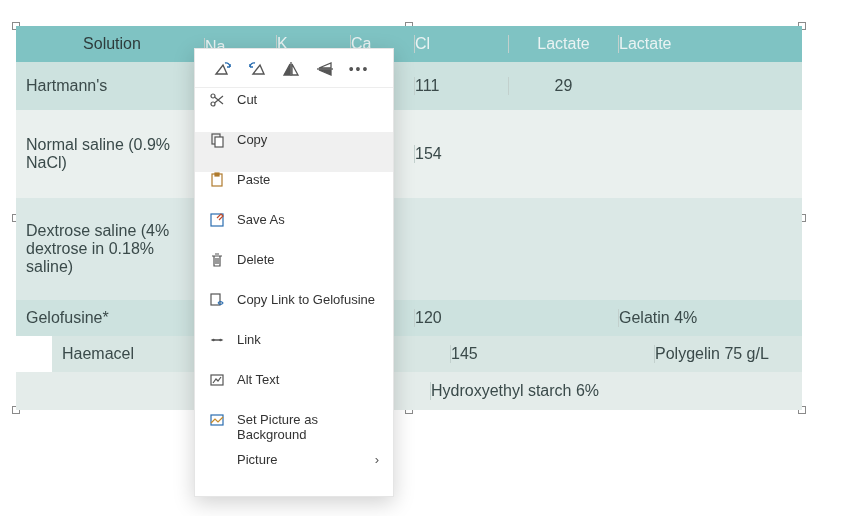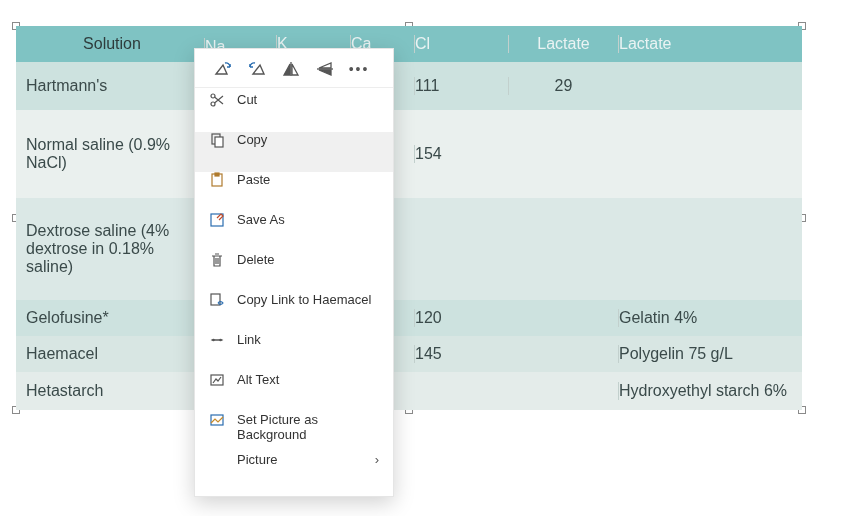--- a/index.html
+++ b/index.html
@@ -56,21 +56,21 @@
     .c4 { width: 94px; }
     .c5 { width: 110px; text-align: center; }
     .c6 { flex: 1; }
     .faint-vline{border-left:1px solid #c2d0cd;}
     .hdr { background: #7fc3c3; color: #eaf3f3; font-weight: 400; height:36px; }
     .hdr .c0 { color:#2e3c3c;text-align:center; }
     .r1 { background: #cde2df; height: 48px; }
     .r2 { background: #eaf0ee; height: 88px; }
     .r3 { background: #dbe8e6; height: 102px; }
     .r4 { background: #cde2df; height: 36px; }
-    .r5 { background: #d8e6e3; height: 36px; }
+    .r5 { background: #d8e6e3; height: 36px; margin-left: 36px; }
     .r6 { background: #e4ecea; height: 38px; }
 
     
     .ctx-wrap {
       position: absolute;
       left: 194px;
       top: 48px;
       width: 200px;
       background: #fff;
       border: 1px solid #e5e5e5;
@@ -161,21 +161,20 @@
     <div class="row r5">
       <div class="c0">Haemacel</div>
       <div class="c1 faint-vline"></div>
       <div class="c2 faint-vline"></div>
       <div class="c3 faint-vline"></div>
       <div class="c4 faint-vline">145</div>
       <div class="c5 faint-vline"></div>
       <div class="c6 faint-vline">Polygelin 75 g/L</div>
     </div>
     <div class="row r6">
-      <div class="c0">Hetastarch</div>
       <div class="c1 faint-vline"></div>
       <div class="c2 faint-vline"></div>
       <div class="c3 faint-vline"></div>
       <div class="c4 faint-vline"></div>
       <div class="c5 faint-vline"></div>
       <div class="c6 faint-vline">Hydroxyethyl starch 6%</div>
     </div>
   </div>
 </div>
 
@@ -263,21 +262,21 @@
       <span class="mtxt">Delete</span>
     </div>
 
     <div class="mi">
       <span class="mic">
         <svg width="16" height="16" viewBox="0 0 16 16" fill="none" stroke="#555" stroke-width="1.2">
           <rect x="2" y="2" width="9" height="11"></rect>
             <path d="M9 11 A3 3 0 0 0 14 11 A3 3 0 0 0 9 11" stroke="#2a6db0"></path>
         </svg>
       </span>
-      <span class="mtxt">Copy Link to Haemacel</span>
+      <span class="mtxt">Copy Link to Gelofusine</span>
     </div>
 
     <div class="mi">
       <span class="mic">
         <svg width="16" height="16" viewBox="0 0 16 16" fill="none" stroke="#555" stroke-width="1.4">
           <path d="M6 8 A3 3 0 0 1 3 8 A3 3 0 0 1 6 8 M10 8 A3 3 0 0 0 13 8 A3 3 0 0 0 10 8 M6 8 L10 8"></path>
         </svg>
       </span>
       <span class="mtxt">Link</span>
     </div>

